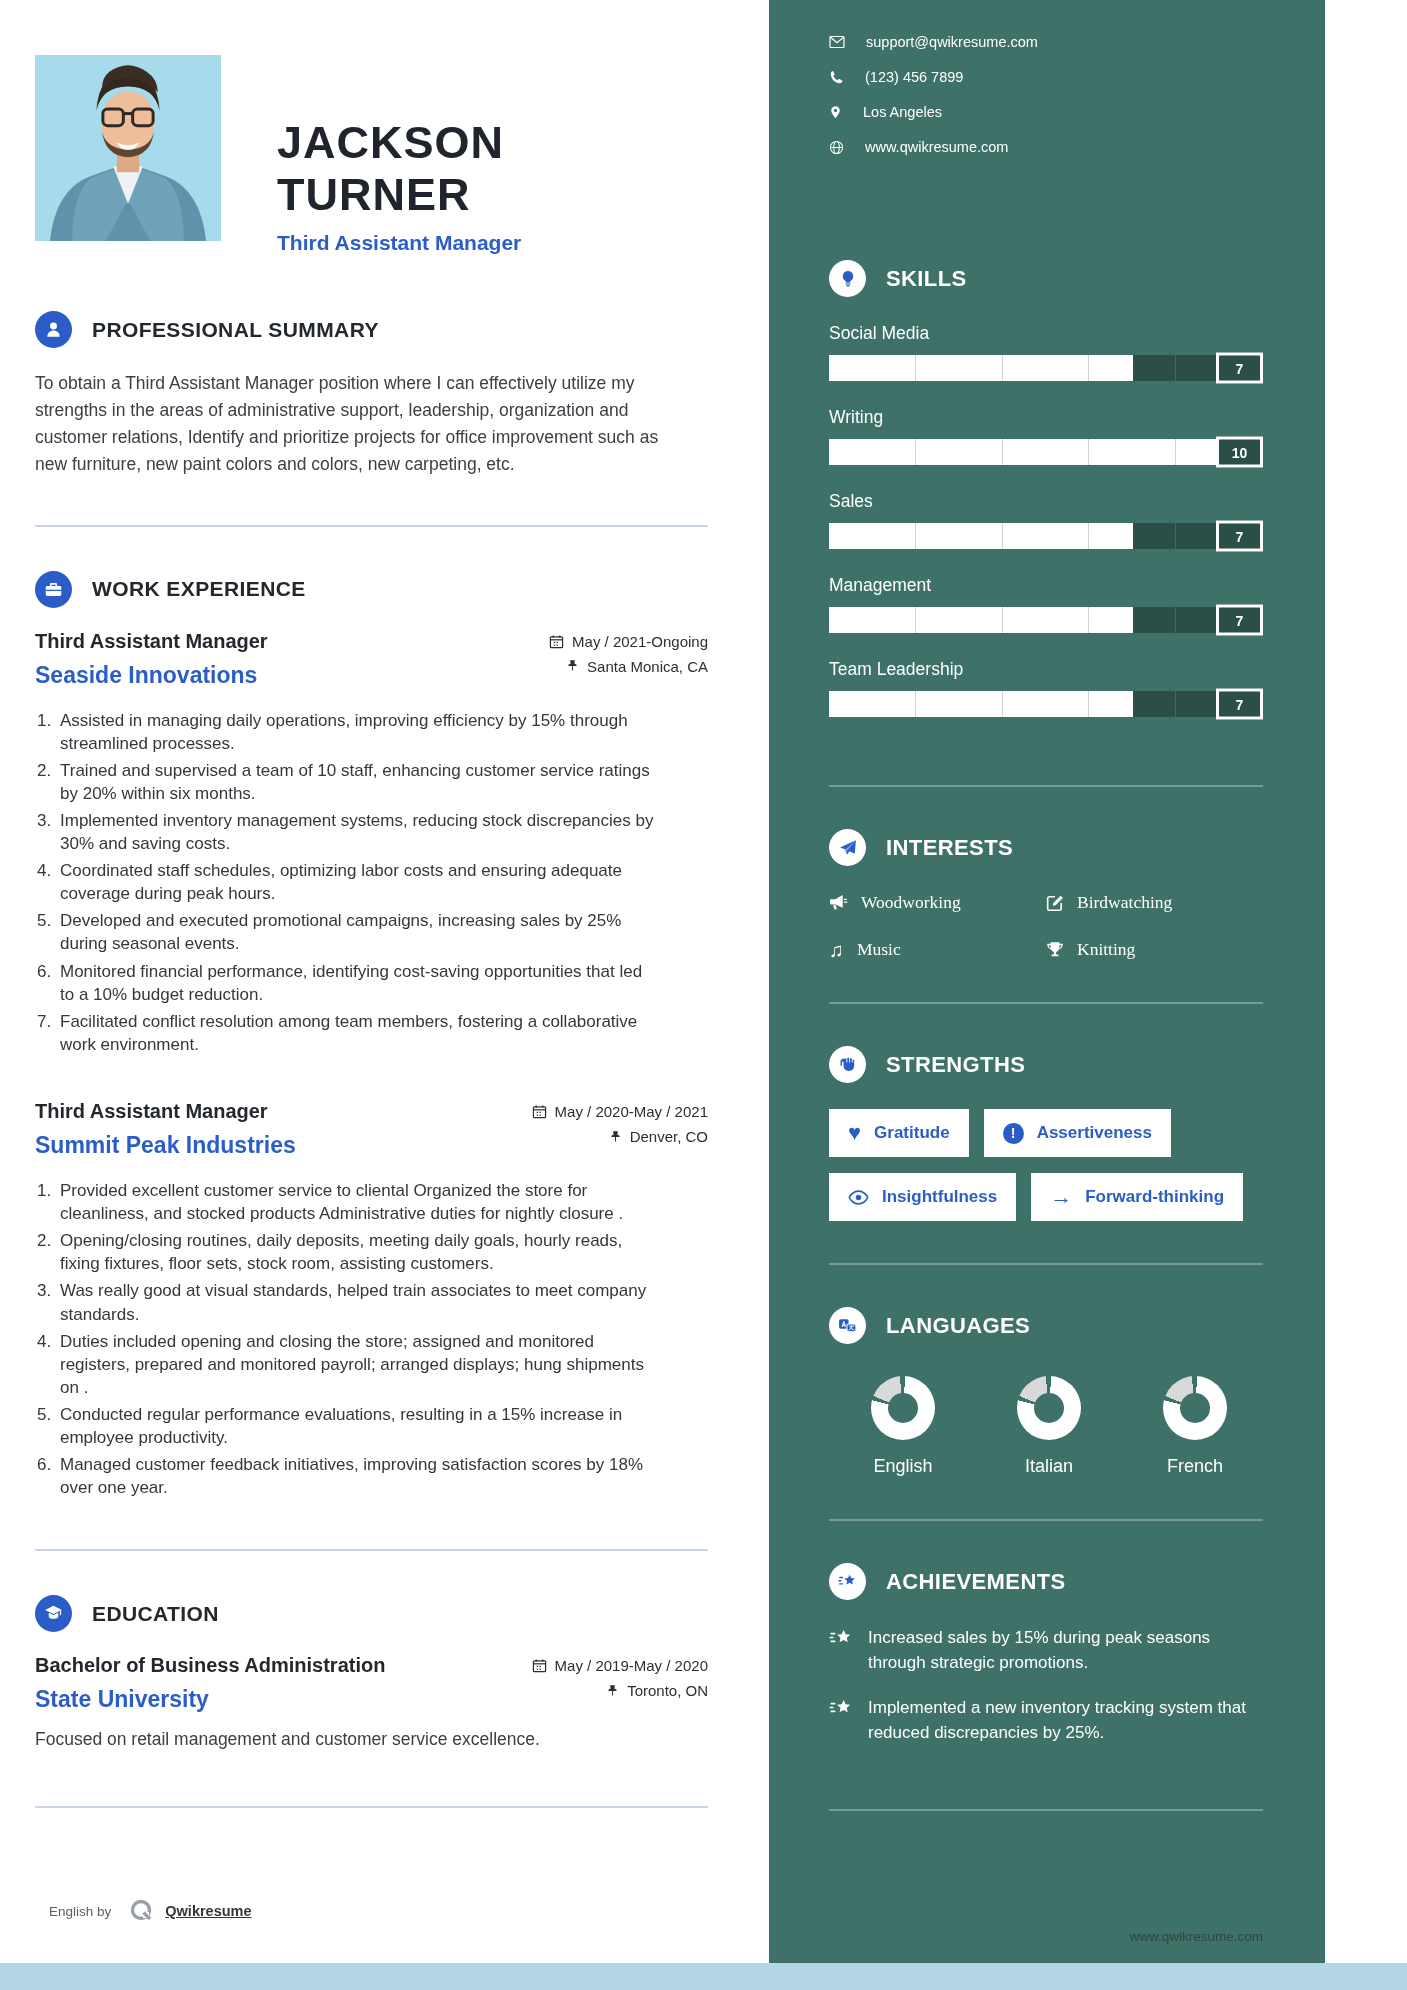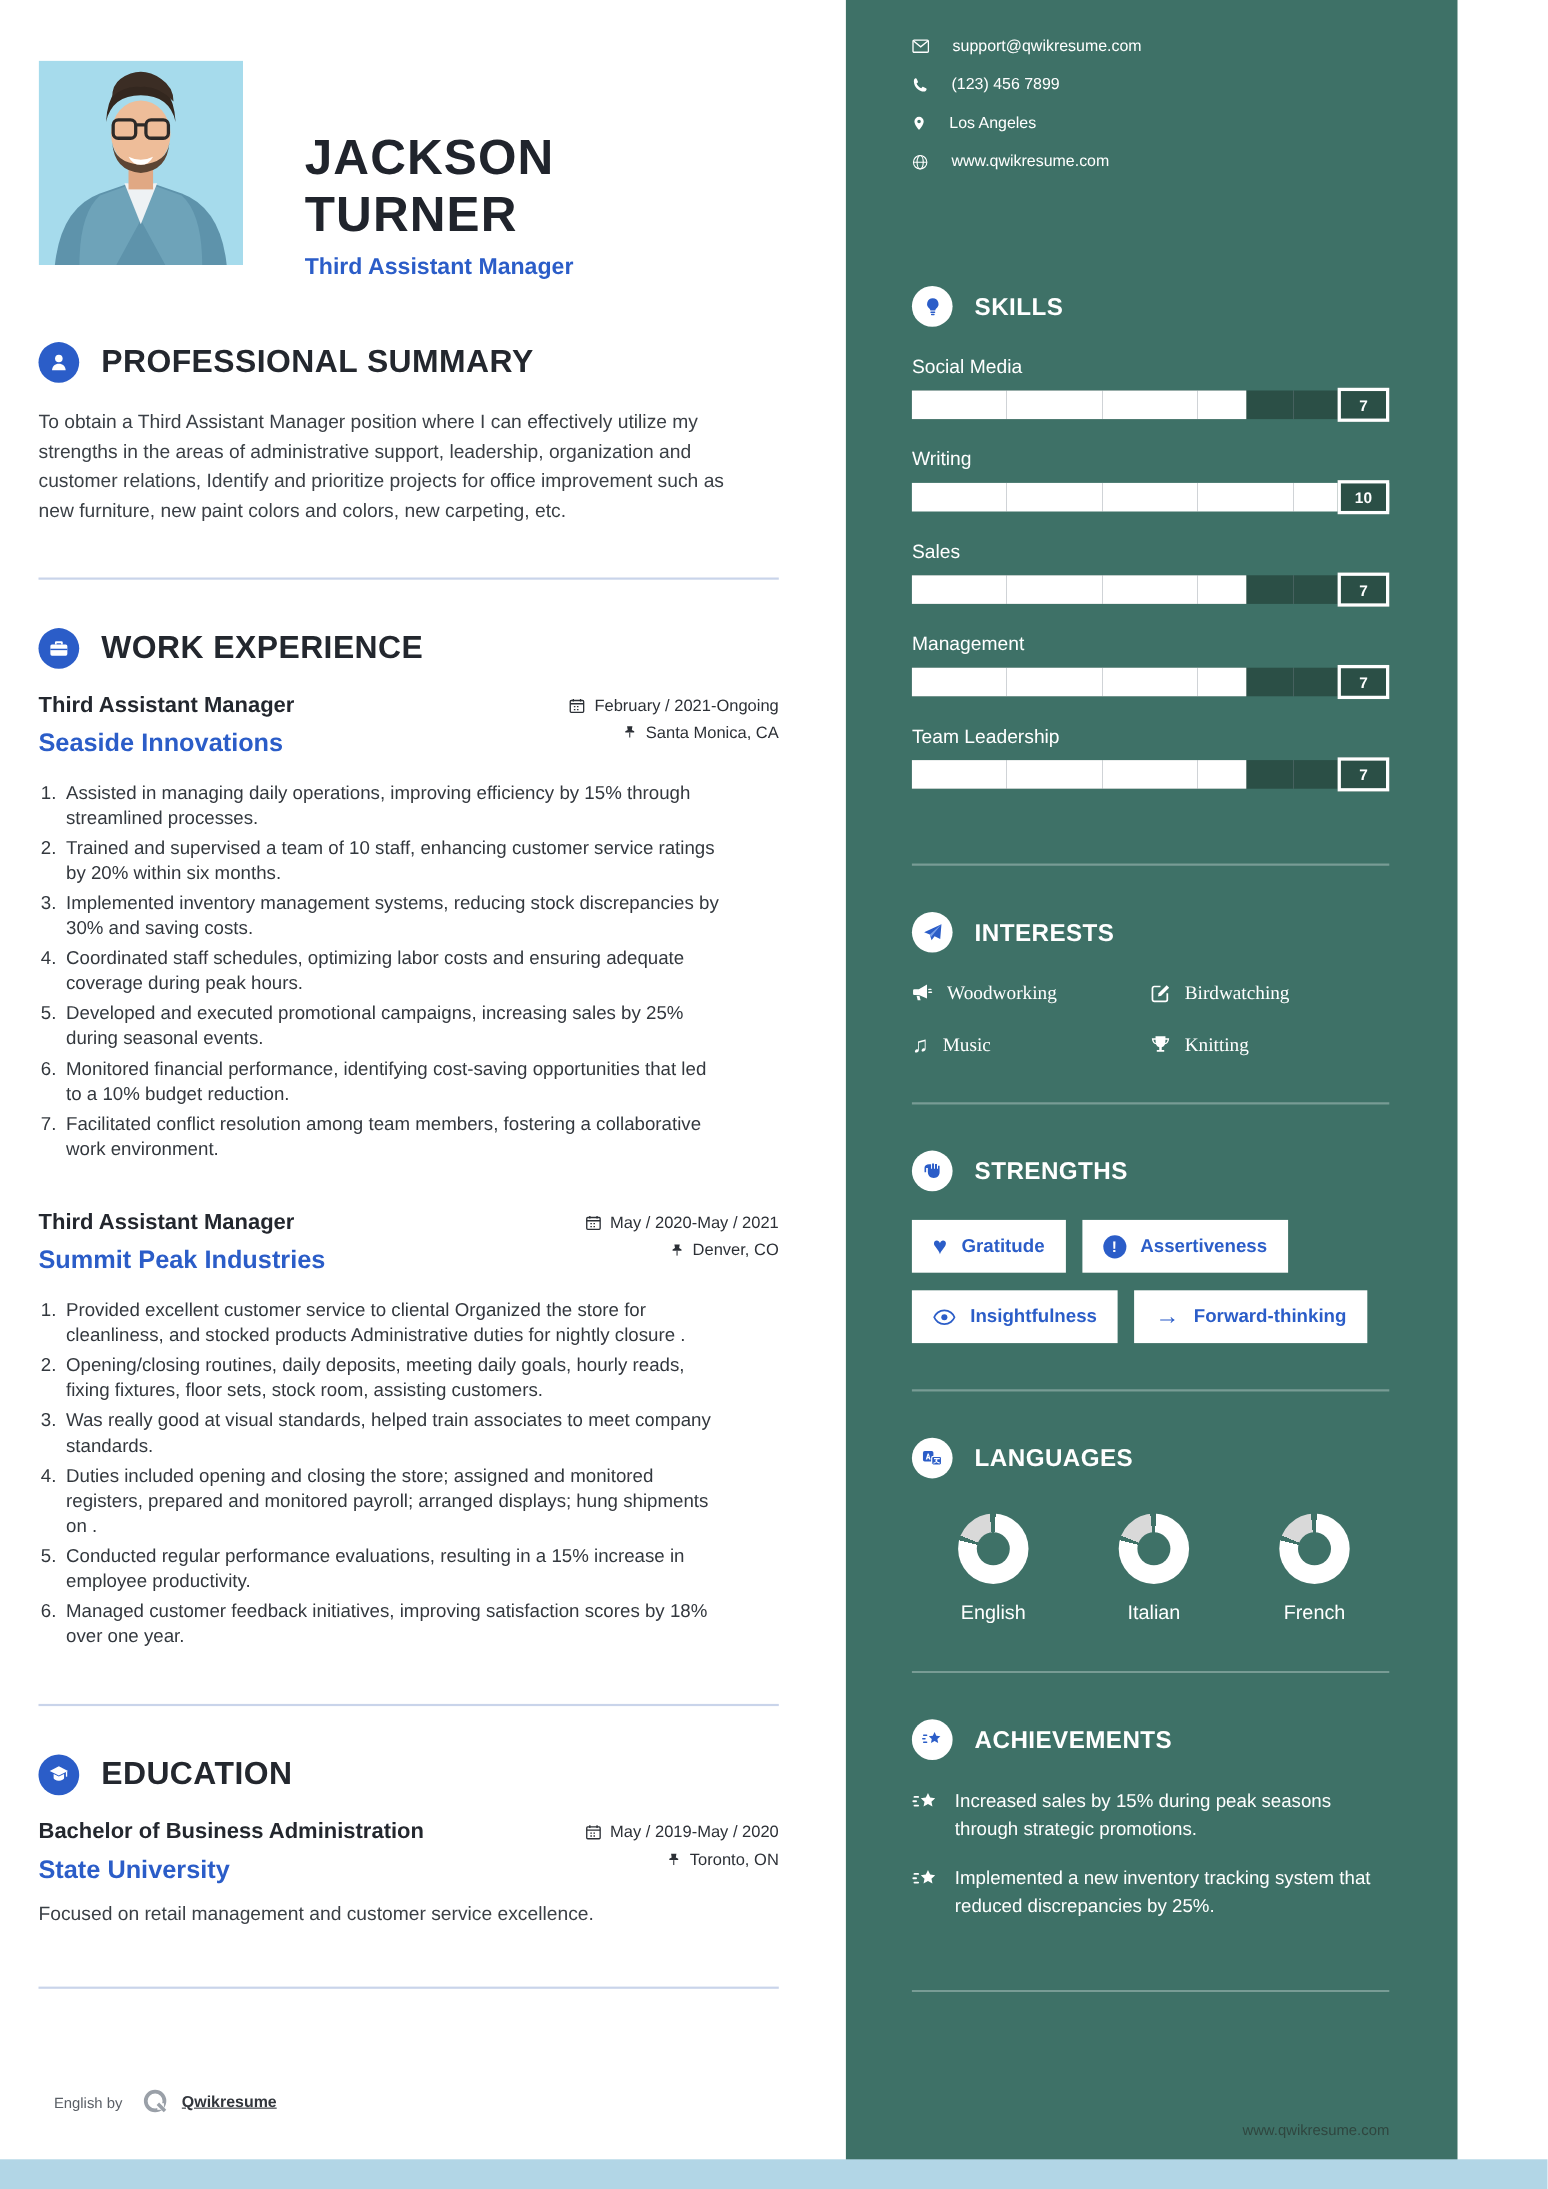--- a/index.html
+++ b/index.html
@@ -11,21 +11,21 @@
   .hdr { display:flex; margin-bottom:56px; }
   .photo { width:186px; height:186px; flex:0 0 auto; overflow:hidden; }
   .idblock { margin-left:56px; margin-top:62px; }
   .name { font-size:45px; font-weight:800; letter-spacing:1px; color:#20242c; }
   .jobtitle { font-size:21px; font-weight:600; color:#2b5dc8; margin-top:10px; }
 
   .sec-h { display:flex; align-items:center; gap:20px; margin-bottom:22px; }
   .circ { width:37px; height:37px; border-radius:50%; display:flex; align-items:center; justify-content:center; flex:0 0 auto; }
   .circ.blue { background:#2b5dc8; }
   .circ.white { background:#ffffff; }
-  .sec-title { font-size:29px; font-weight:800; letter-spacing:.4px; color:#23272e; }
+  .sec-title { font-size:21px; font-weight:800; letter-spacing:.4px; color:#23272e; }
 
   .sum { font-size:17.5px; line-height:1.55; color:#3b4046; max-width:640px; }
 
   .div-l { border:none; border-top:2px solid #c9d4ea; margin:46px 0 44px 0; }
 
   .job { margin-top:34px; }
   .job:first-of-type { margin-top:6px; }
   .job-head { display:flex; justify-content:space-between; align-items:flex-start; }
   .job-title { font-size:20px; font-weight:700; color:#23272e; }
   .company { font-size:23px; font-weight:600; color:#2b5dc8; margin-top:9px; }
@@ -150,21 +150,21 @@
           <div class="job-meta">
             <div class="meta-row">
               <svg class="ic" width="15" height="15" viewBox="0 0 16 16" fill="none" stroke="#2c3036" stroke-width="1.3">
                   <rect x="1.5" y="3" width="13" height="11.5" rx="1"></rect>
                   <line x1="4.5" y1="1.5" x2="4.5" y2="4"></line>
                   <line x1="11.5" y1="1.5" x2="11.5" y2="4"></line>
                   <line x1="1.5" y1="6.2" x2="14.5" y2="6.2"></line>
                   <line x1="5" y1="9" x2="11" y2="9" stroke-dasharray="1.5 1.5"></line>
                   <line x1="5" y1="11.8" x2="11" y2="11.8" stroke-dasharray="1.5 1.5"></line>
                 </svg>
-              <span>February / 2021-Ongoing</span>
+              <span>May / 2021-Ongoing</span>
             </div>
             <div class="meta-row">
               <svg class="ic" width="13" height="14" viewBox="0 0 16 16" fill="#2c3036">
                   <path d="M5 1h6l-.7 4L13 6.6V8H3V6.6L5.7 5z"></path>
                   <rect x="7.4" y="8" width="1.2" height="5.5"></rect>
                 </svg>
               <span>Santa Monica, CA</span>
             </div>
           </div>
         </div>

